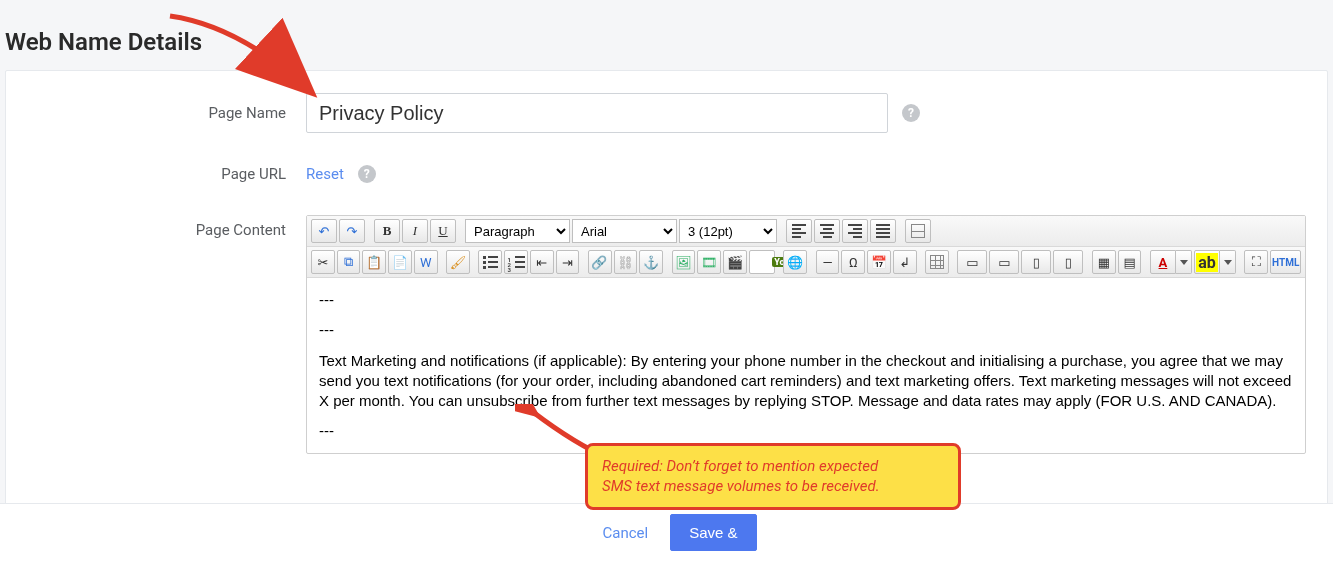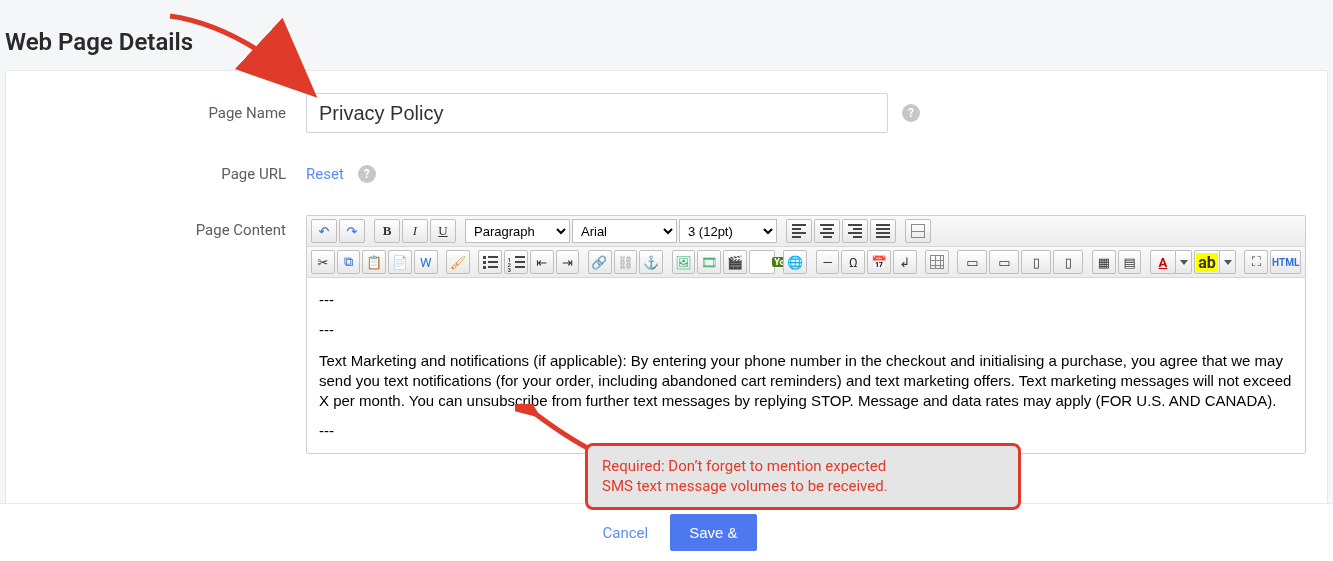--- a/index.html
+++ b/index.html
@@ -175,27 +175,28 @@
   .callout-arrow {
     position: absolute;
     left: 160px; top: 6px;
     pointer-events: none;
   }
   .callout-box {
     position: absolute;
     left: 585px; top: 443px;
     border: 3px solid #e03b2a;
     border-radius: 8px;
-    background: #e5e5e5;
+    background: #fde047;
     color: #e03b2a;
     font-size: 15px;
     padding: 10px 14px;
     line-height: 1.35;
-    width: 436px;
+    width: 376px;
     pointer-events: none;
+    font-style: italic;
   }
   .callout-line {
     position: absolute;
     pointer-events: none;
   }
 
   
   .align-lines { display:flex;flex-direction:column;gap:2px;align-items:flex-start;width:14px;}
   .align-lines span{height:2px;background:#444;display:block;}
   .al-l span:nth-child(odd){width:14px;} .al-l span:nth-child(even){width:9px;}
@@ -209,21 +210,21 @@
   .grid-ic{width:14px;height:14px;background:
     linear-gradient(#888,#888) 0 4px/14px 1px no-repeat,
     linear-gradient(#888,#888) 0 9px/14px 1px no-repeat,
     linear-gradient(#888,#888) 4px 0/1px 14px no-repeat,
     linear-gradient(#888,#888) 9px 0/1px 14px no-repeat;
     border:1px solid #888;}
 </style>
 </head>
 <body>
 
-<h1 class="page-title">Web Page Details</h1>
+<h1 class="page-title">Web Name Details</h1>
 
 <div class="panel">
 
   <div class="field-row">
     <div class="field-label">Page Name</div>
     <div class="field-control">
       <input class="text-input" value="Privacy Policy" style="">
       <span class="help-icon">?</span>
     </div>
   </div>

